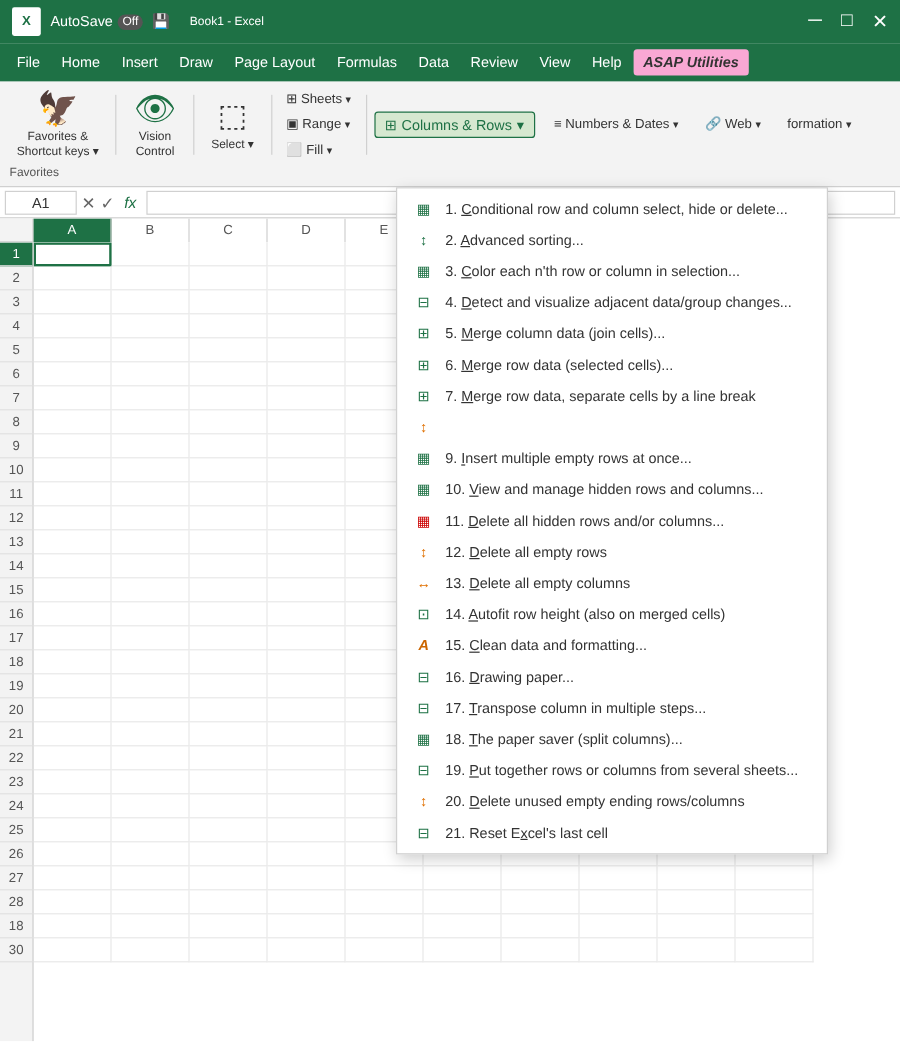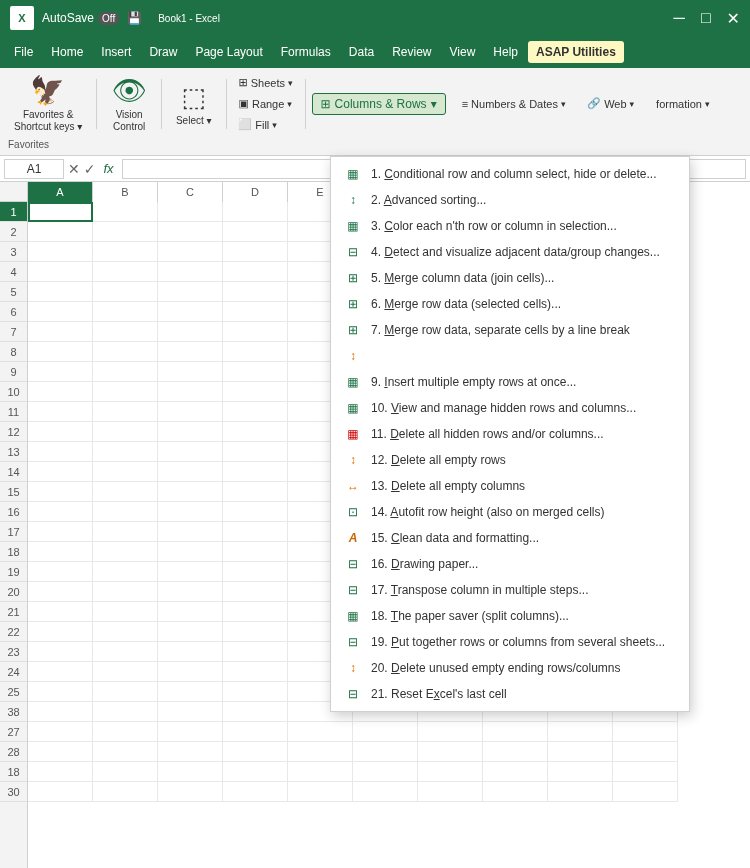--- a/index.html
+++ b/index.html
@@ -42,21 +42,21 @@
       padding: 0 6px;
       gap: 2px;
     }
     .menu-item {
       padding: 4px 8px;
       border-radius: 3px;
       cursor: pointer;
       font-size: 12px;
       color: white;
     }
-    .menu-item.active { background: #fef9c3; color: #333; font-weight: 600; }
+    .menu-item.active { background: #f9a8d4; color: #333; font-weight: 600; font-style: italic; }
 
     
     .dropdown-btn {
       display: flex;
       align-items: center;
       gap: 3px;
       cursor: pointer;
       padding: 3px 6px;
       border-radius: 3px;
       font-size: 11px;
@@ -506,21 +506,21 @@
         <div class="row-num">16</div>
         <div class="row-num">17</div>
         <div class="row-num">18</div>
         <div class="row-num">19</div>
         <div class="row-num">20</div>
         <div class="row-num">21</div>
         <div class="row-num">22</div>
         <div class="row-num">23</div>
         <div class="row-num">24</div>
         <div class="row-num">25</div>
-        <div class="row-num">38</div>
+        <div class="row-num">26</div>
         <div class="row-num">27</div>
         <div class="row-num">28</div>
         <div class="row-num">18</div>
         <div class="row-num">30</div>
       </div>
 
       <div style="flex:1; overflow:hidden;">
 
         <div class="grid-row">
           <div class="grid-cell active-cell"></div>

